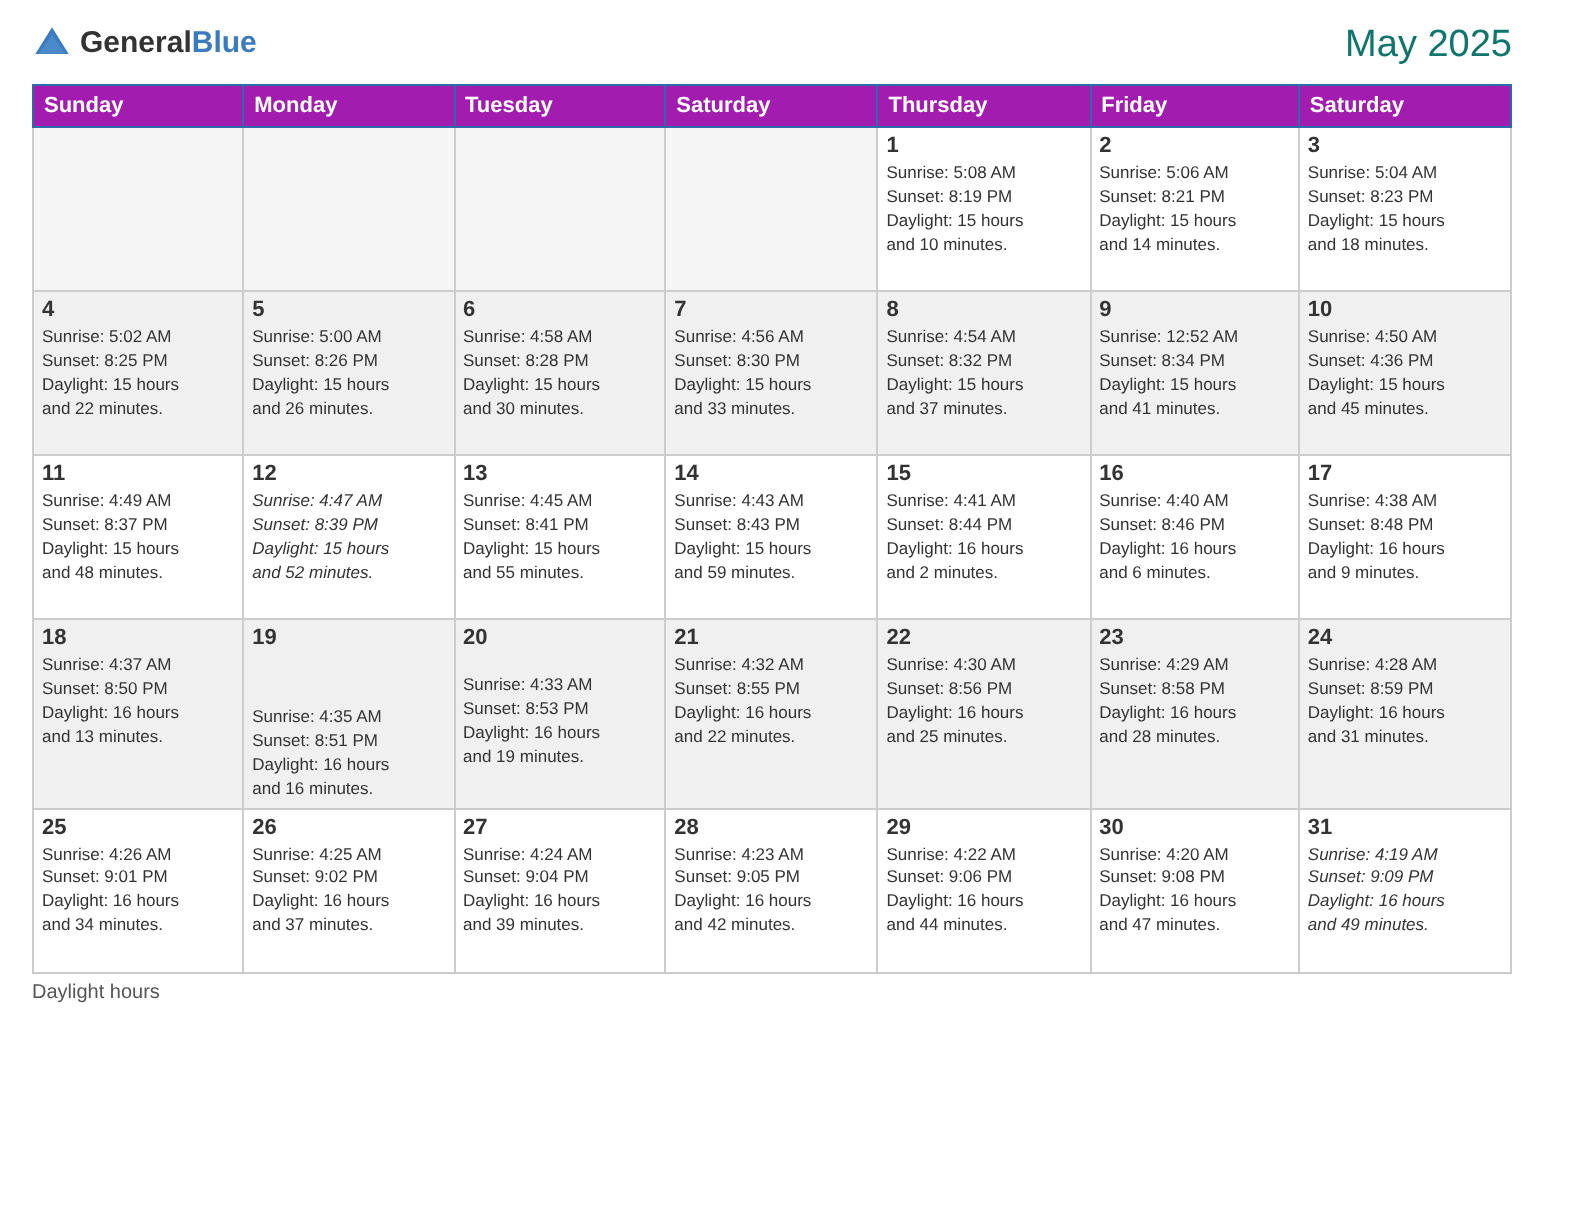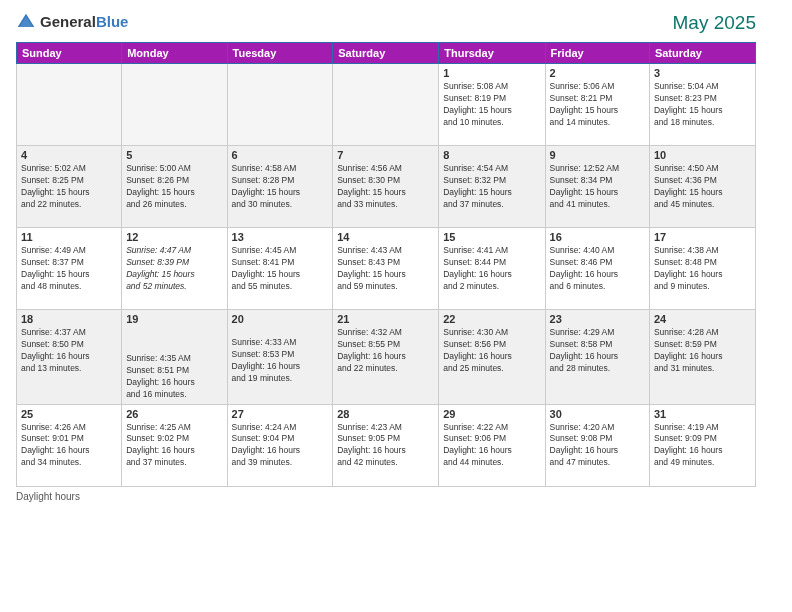--- a/index.html
+++ b/index.html
@@ -350,21 +350,21 @@
           </td>
           <td>
             <span class="day-number">30</span>
             <div class="day-info" style="white-space: pre-line;">Sunrise: 4:20 AM
 Sunset: 9:08 PM
 Daylight: 16 hours
 and 47 minutes.</div>
           </td>
           <td>
             <span class="day-number">31</span>
-            <div class="day-info" style="white-space: pre-line;">Sunrise: 4:19 AM
+            <div class="day-info" style="white-space: pre-line; font-style: italic;">Sunrise: 4:19 AM
 Sunset: 9:09 PM
 Daylight: 16 hours
 and 49 minutes.</div>
           </td>
         </tr>
       </tbody>
   </table>
 
   <div class="footer-note">
     <span>Daylight hours</span>

